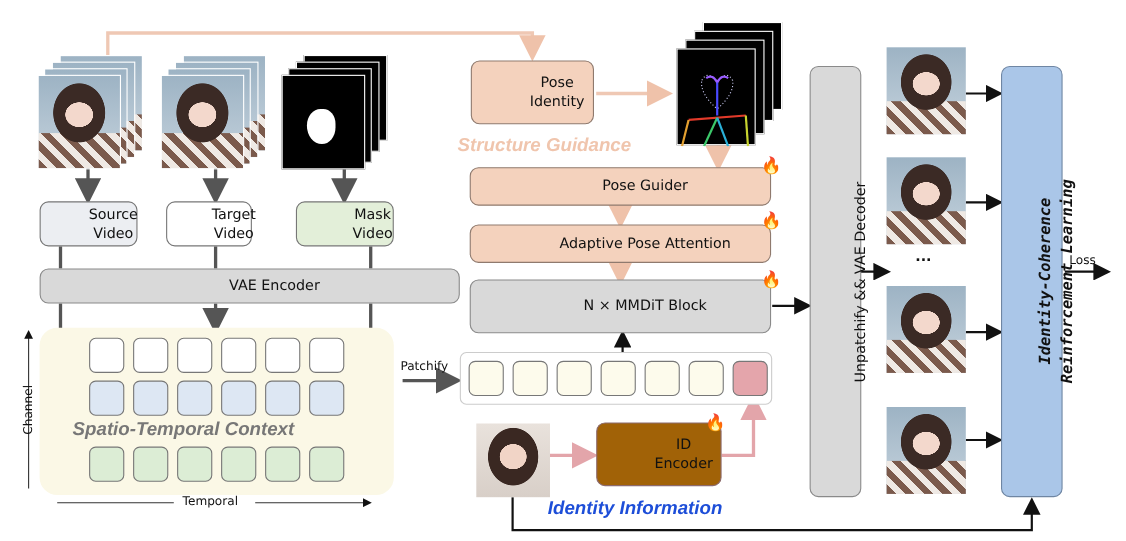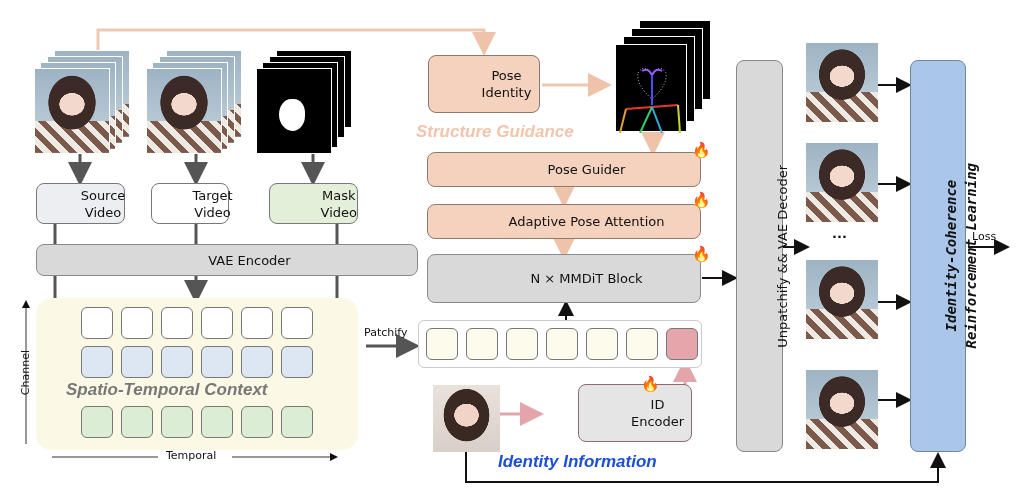--- a/index.html
+++ b/index.html
@@ -4,21 +4,21 @@
 <style>
   html, body { margin:0; padding:0; background:#ffffff; }
   body { width:1024px; height:492px; position:relative; overflow:hidden;
          font-family:"DejaVu Sans", sans-serif; color:#111; }
   svg#wires { position:absolute; left:0; top:0; width:1024px; height:492px; pointer-events:none; }
   .abs { position:absolute; box-sizing:border-box; }
   .box { display:flex; align-items:center; justify-content:center; text-align:center;
          border:1.5px solid #777; border-radius:8px; font-size:13px; line-height:17px;padding-left:45px; }
   .gray { background:#d9d9d9; border-color:#8a8a8a; }
   .peach { background:#f4d2bd; border-color:#8f7a6e; }
-  .pink { background:#e5e5e5; border-color:#8c6a6d;margin-left:36px; }
+  .pink { background:#a16207; border-color:#8c6a6d; }
   .blue { background:#aac6e8; border-color:#6f86a3; }
   .cell { width:32px; height:32px; border-radius:6px; border:1.2px solid #777; box-sizing:border-box; position:absolute; }
   .frame { position:absolute; box-sizing:border-box; border:1px solid #fff; }
   .face { background:
       radial-gradient(ellipse 28% 22% at 50% 42%, #f3d8cc 0 60%, transparent 62%),
       radial-gradient(ellipse 45% 45% at 50% 40%, #3b2a25 0 70%, transparent 72%),
       repeating-linear-gradient(45deg, #7b5a4c 0 6px, #efe9e4 6px 12px) bottom/100% 38% no-repeat,
       linear-gradient(#9db3c4, #c7d4de); }
   .face-small { background:
       radial-gradient(ellipse 30% 28% at 50% 45%, #f1d4c6 0 60%, transparent 62%),

